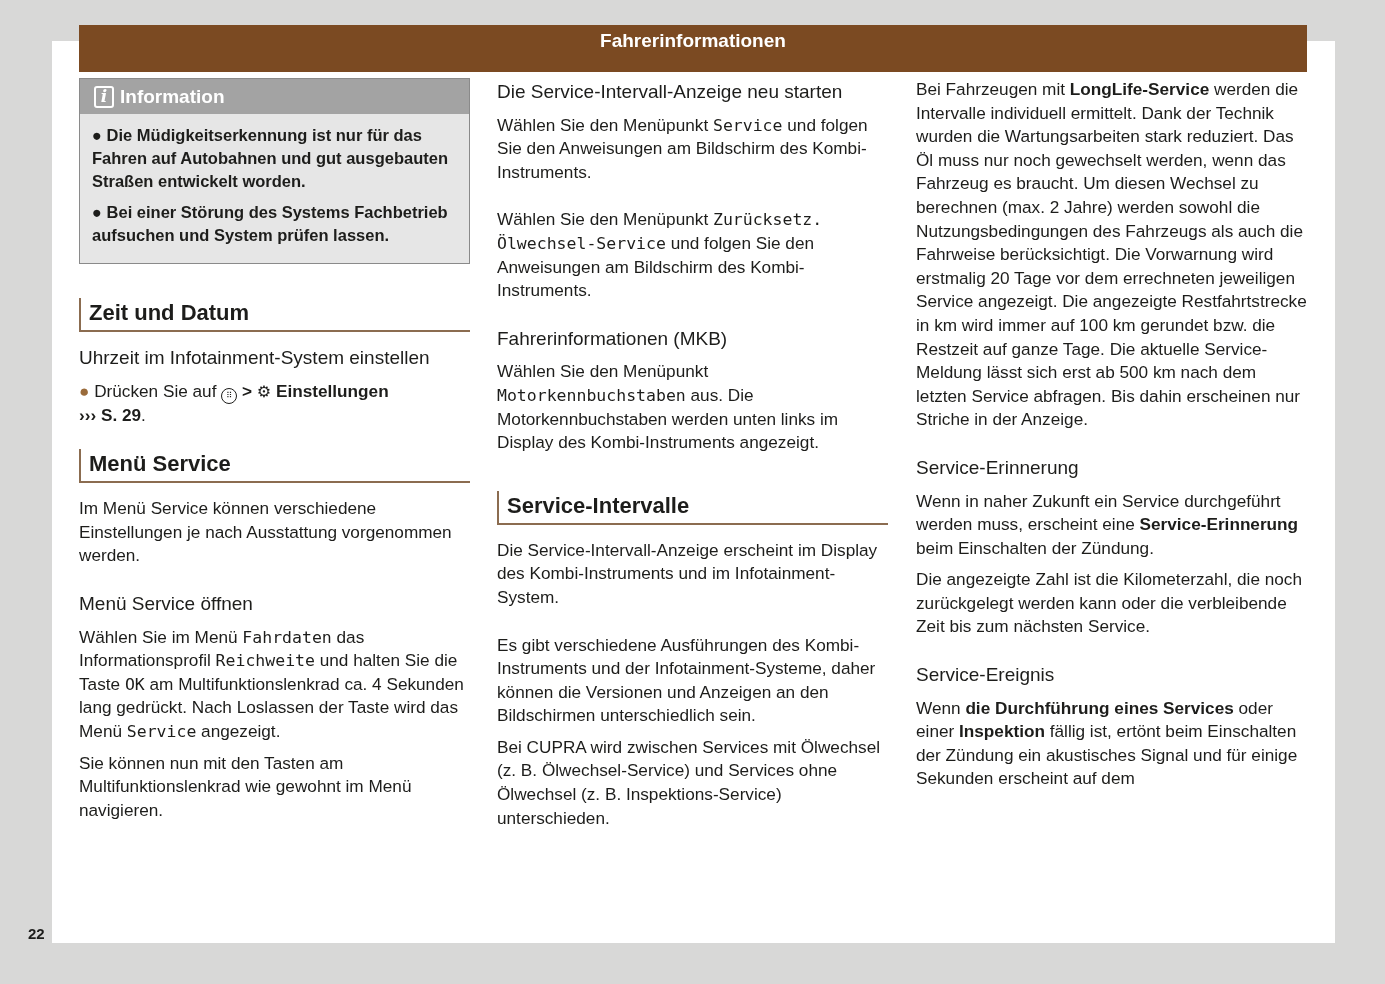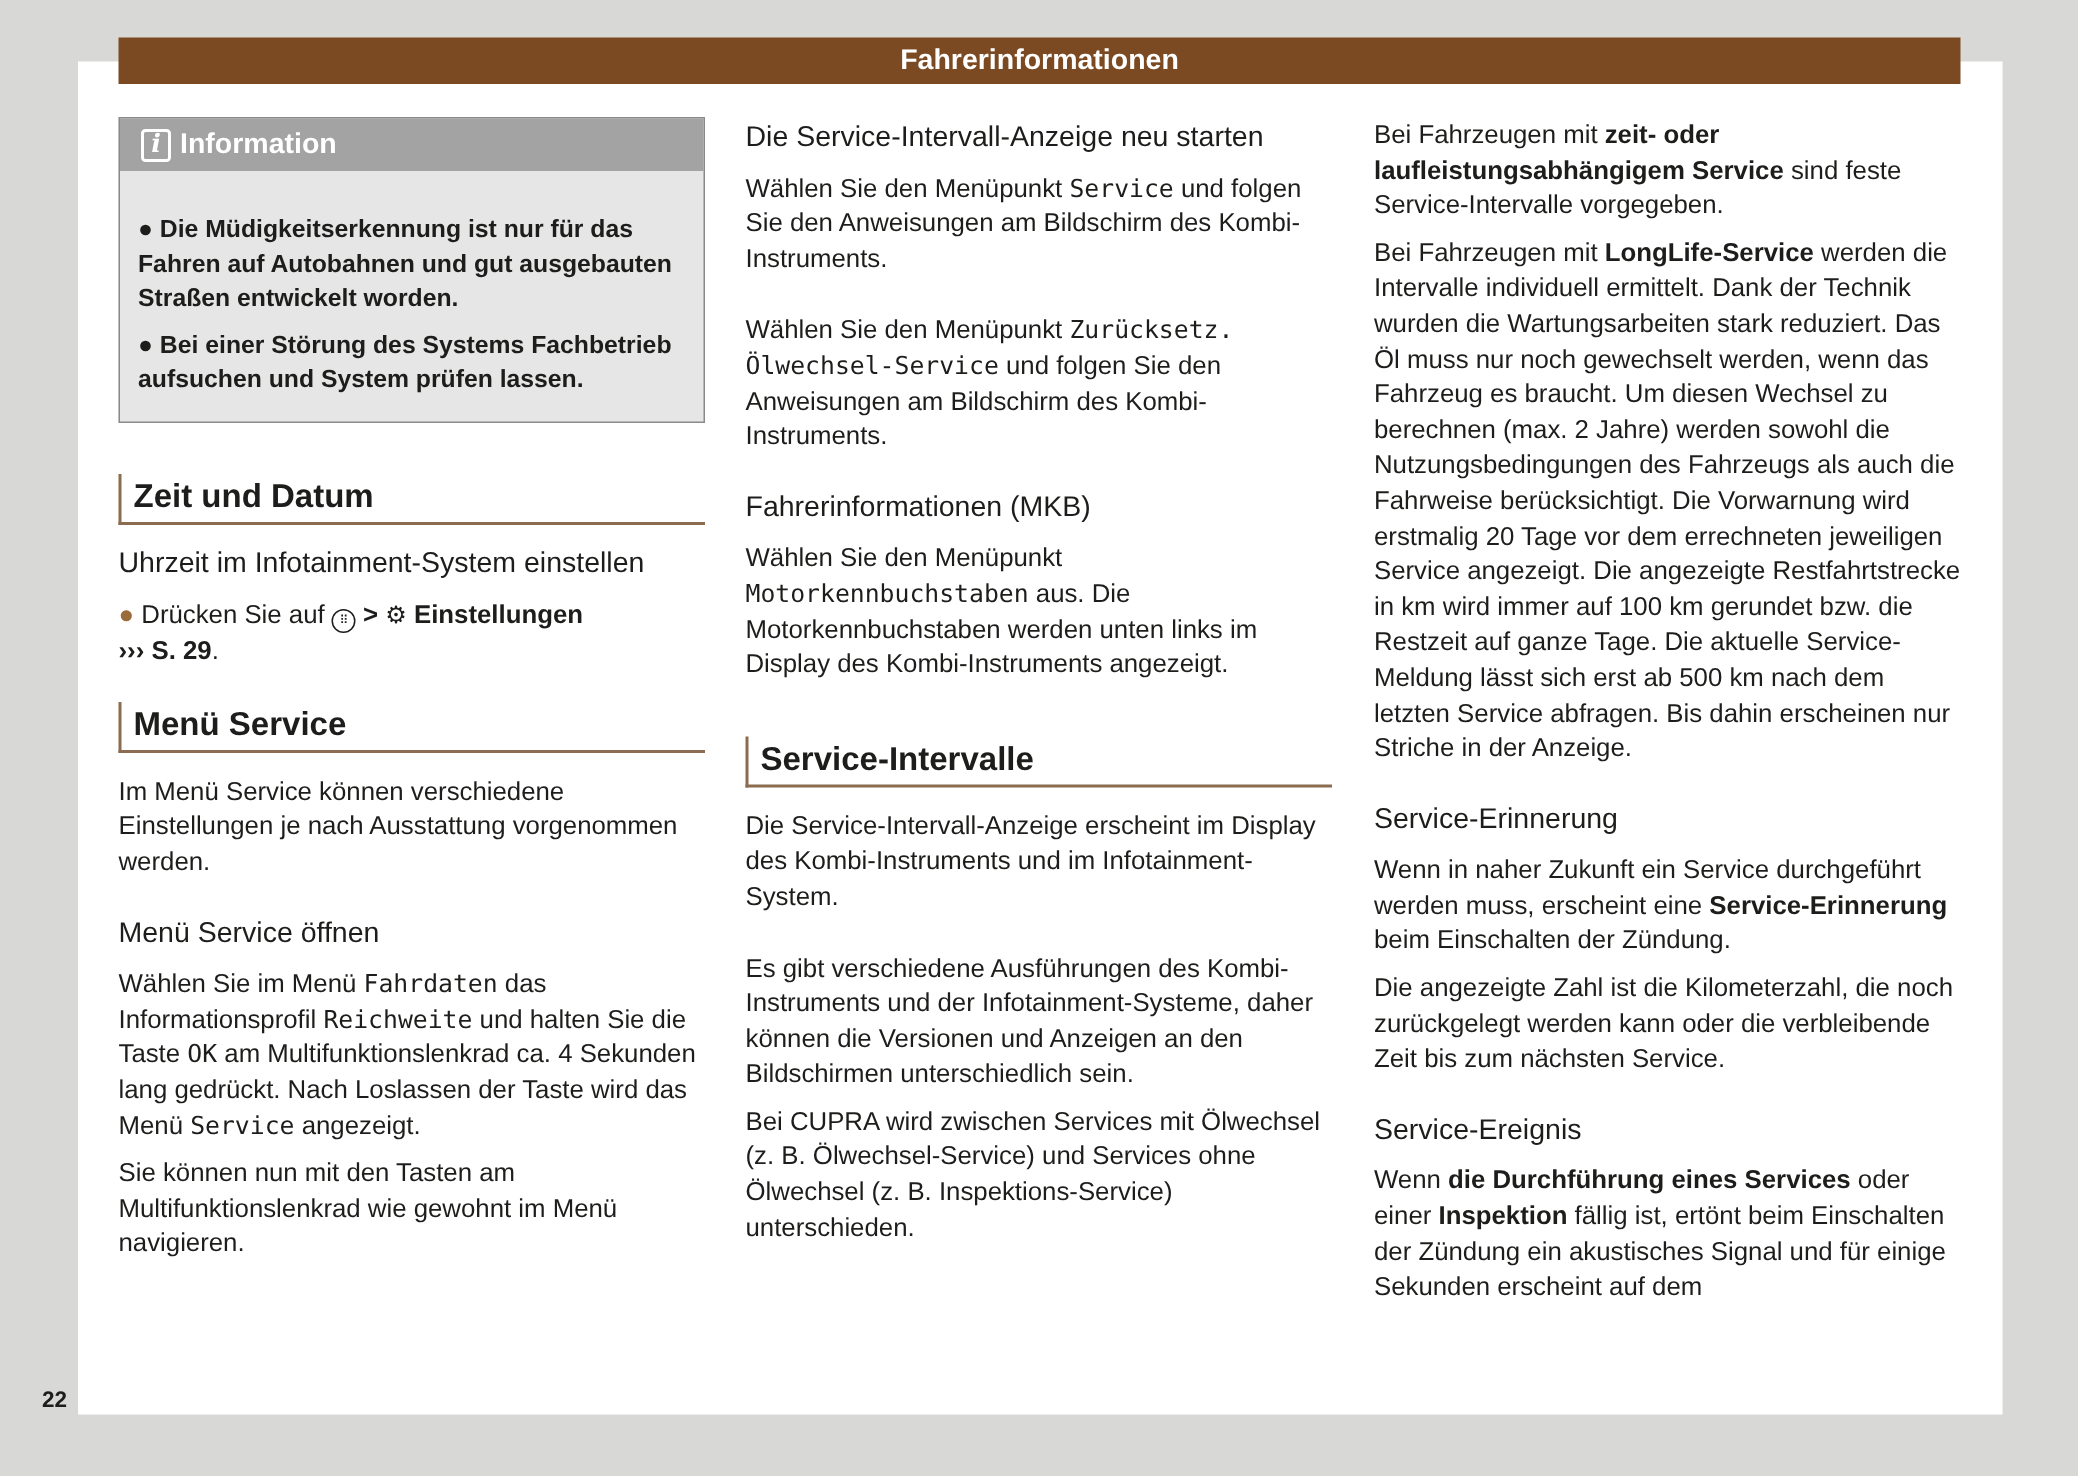--- a/index.html
+++ b/index.html
@@ -2,37 +2,37 @@
 <html><head>
 <meta charset="utf-8">
 <style>
   html, body { margin:0; padding:0; }
   body {
     width:1385px; height:984px; background:#d8d8d7; position:relative; overflow:hidden;
     font-family:"Liberation Sans", "DejaVu Sans", sans-serif; color:#1d1d1b;
   }
   .sheet { position:absolute; left:52px; top:41px; width:1283px; height:902px; background:#ffffff; }
   .header-bar {
-    position:absolute; left:79px; top:25px; width:1228px; height:31px; background:#7b4a22;
+    position:absolute; left:79px; top:25px; width:1228px; height:47px; background:#7b4a22;
     color:#fff; font-weight:bold; font-size:19px; text-align:center; line-height:31px;
   }
   .page-num { position:absolute; left:28px; top:925px; font-size:15px; font-weight:bold; color:#1d1d1b; }
   .col { position:absolute; top:78px; width:391px; font-size:17.2px; line-height:23.6px; }
   .col1 { left:79px; } .col2 { left:497px; } .col3 { left:916px; }
   p { margin:0 0 8px 0; }
   .mono { font-family:"DejaVu Sans Mono", "Liberation Mono", monospace; font-weight:normal; font-size:16.5px; }
   .sub { font-weight:normal; font-size:19px; margin:0 0 10px 0; }
   .section-title {
     font-weight:bold; font-size:22px; line-height:30px; border-left:2px solid #8b6c50;
     border-bottom:2px solid #8b6c50; padding:0 0 2px 8px; margin:0 0 14px 0;
   }
   .info-box { border:1px solid #8a8a8a; background:#e6e6e6; margin-bottom:34px; }
   .info-head { background:#a3a3a3; color:#fff; font-weight:bold; font-size:19px; height:35px; display:flex; align-items:center; padding-left:14px; }
   .info-icon { width:20px; height:22px; border:2px solid #fff; border-radius:3px; display:inline-flex; align-items:center; justify-content:center; font-family:"DejaVu Serif", serif; font-style:italic; font-weight:bold; font-size:17px; margin-right:6px; box-sizing:border-box; }
-  .info-body { padding:28px 12px 8px 12px; font-weight:bold; font-size:16.5px; line-height:23px; }
+  .info-body { padding:10px 12px 8px 12px; font-weight:bold; font-size:16.5px; line-height:23px; }
   .info-body p { margin:0 0 8px 0; }
   .bullet-brown { color:#9a6b3b; }
   .gap { height:16px; }
   .arrow-ref { color:#1d1d1b; }
   .gear { display:inline-block; font-size:16px; }
   .circle-icon { display:inline-block; width:14px; height:14px; border:1.5px solid #1d1d1b; border-radius:50%; font-size:8px; line-height:14px; text-align:center; vertical-align:-1px; }
 </style>
 </head>
 <body>
 
@@ -108,25 +108,20 @@
   <div class="section-title">Service-Intervalle</div>
   <p>Die Service-Intervall-Anzeige erscheint im Display des Kombi-Instruments und im Infotainment-System.</p>
   <div class="gap"></div>
   <p>Es gibt verschiedene Ausführungen des Kombi-Instruments und der Infotainment-Systeme, daher können die Versionen und Anzeigen an den Bildschirmen unterschiedlich sein.</p>
   <p>Bei CUPRA wird zwischen Services mit Ölwechsel (z. B. Ölwechsel-Service) und Services ohne Ölwechsel (z. B. Inspektions-Service) unterschieden.</p>
 </div>
 
 <div class="col col3">
   <p>
     <span>Bei Fahrzeugen mit</span>
-    <b>zeit- oder laufleistungsabhängigem Service</b>
-    <span>sind feste Service-Intervalle vorgegeben.</span>
-  </p>
-  <p>
-    <span>Bei Fahrzeugen mit</span>
     <b>LongLife-Service</b>
     <span>werden die Intervalle individuell ermittelt. Dank der Technik wurden die Wartungsarbeiten stark reduziert. Das Öl muss nur noch gewechselt werden, wenn das Fahrzeug es braucht. Um diesen Wechsel zu berechnen (max. 2 Jahre) werden sowohl die Nutzungsbedingungen des Fahrzeugs als auch die Fahrweise berücksichtigt. Die Vorwarnung wird erstmalig 20 Tage vor dem errechneten jeweiligen Service angezeigt. Die angezeigte Restfahrtstrecke in km wird immer auf 100 km gerundet bzw. die Restzeit auf ganze Tage. Die aktuelle Service-Meldung lässt sich erst ab 500 km nach dem letzten Service abfragen. Bis dahin erscheinen nur Striche in der Anzeige.</span>
   </p>
   <div class="gap"></div>
   <div class="sub">Service-Erinnerung</div>
   <p>
     <span>Wenn in naher Zukunft ein Service durchgeführt werden muss, erscheint eine</span>
     <b>Service-Erinnerung</b>
     <span>beim Einschalten der Zündung.</span>
   </p>

